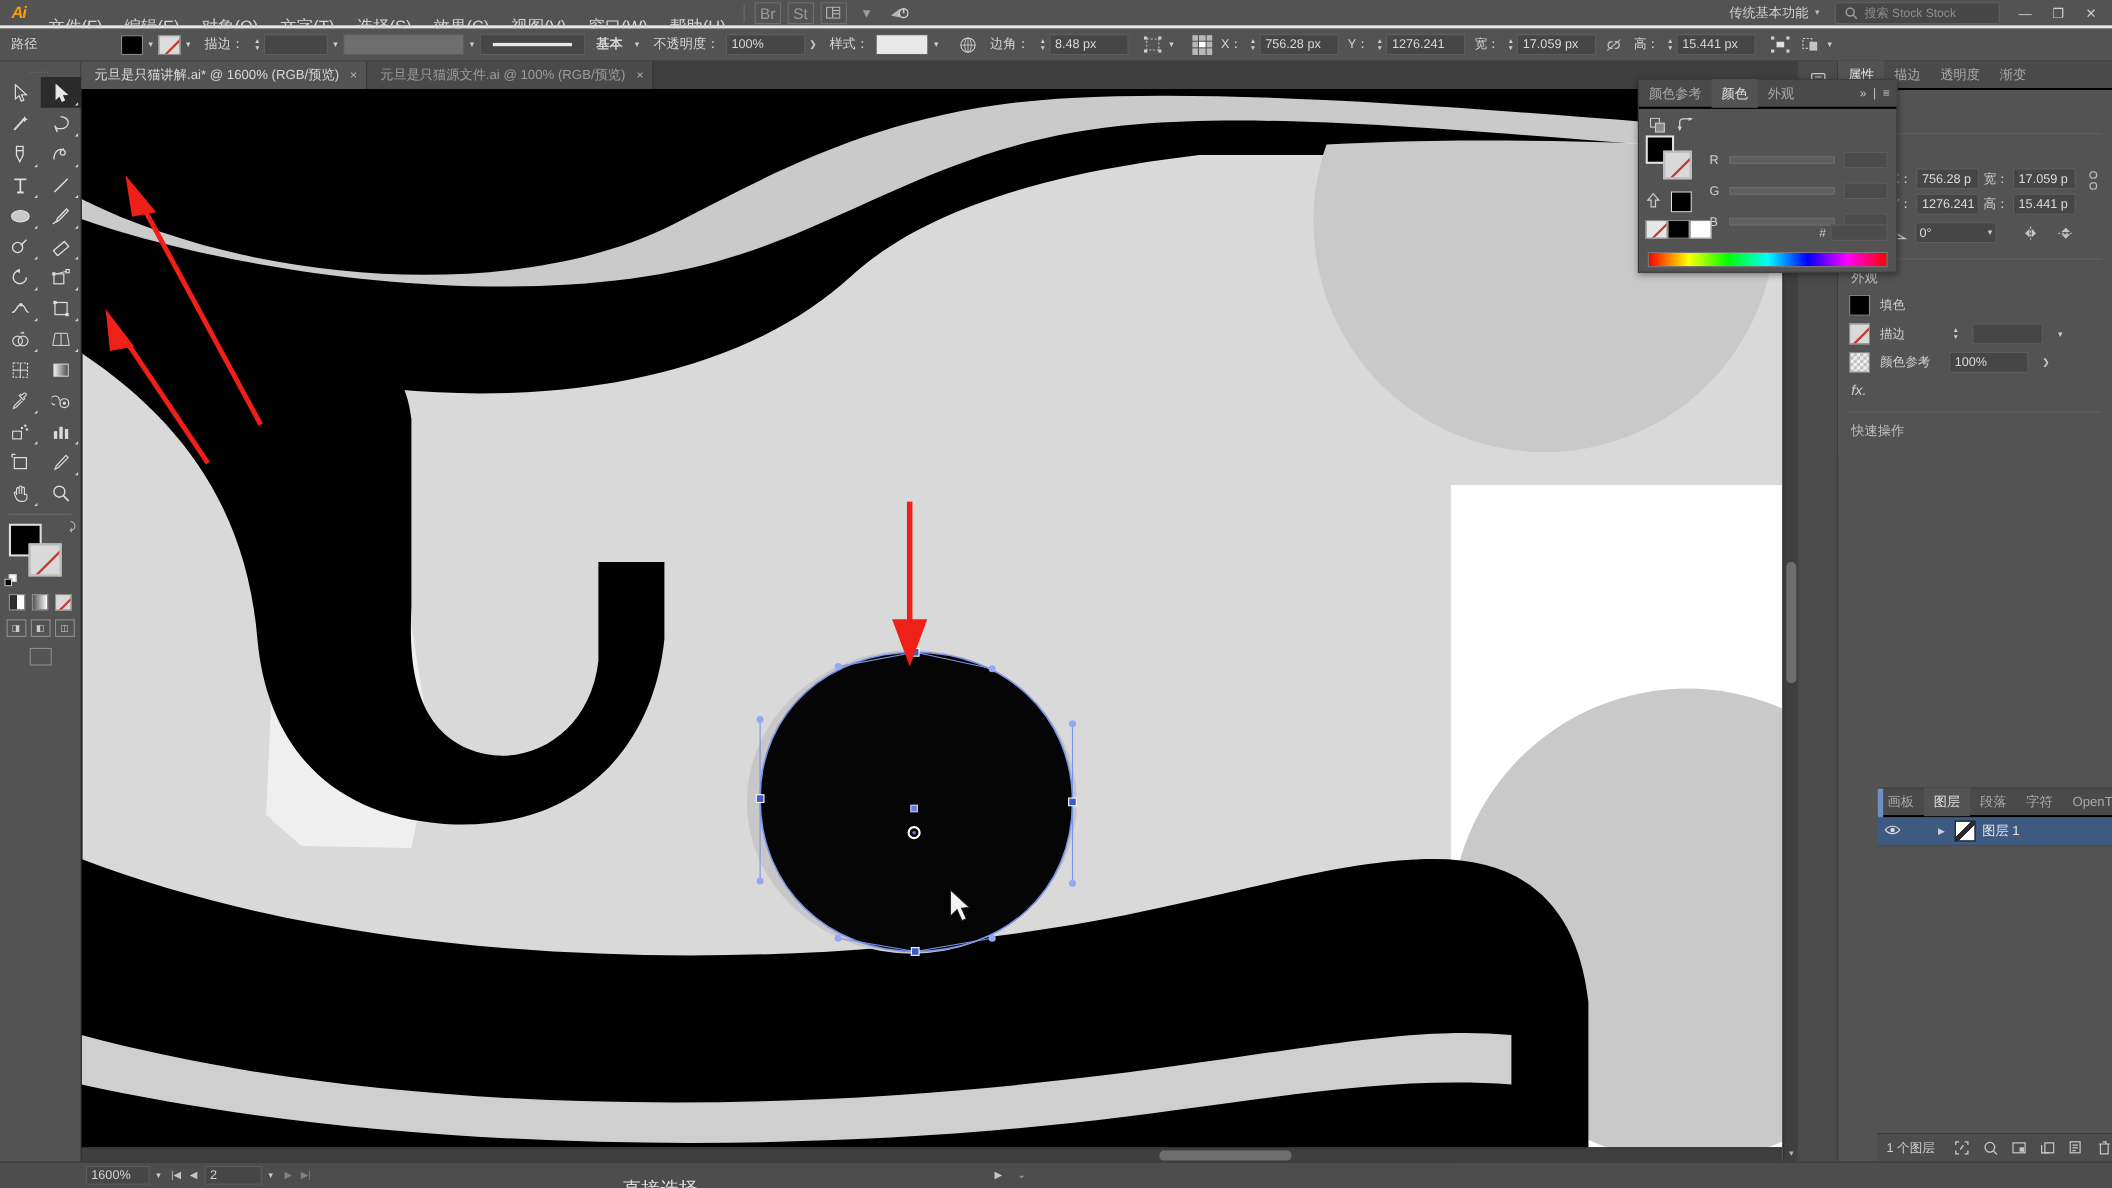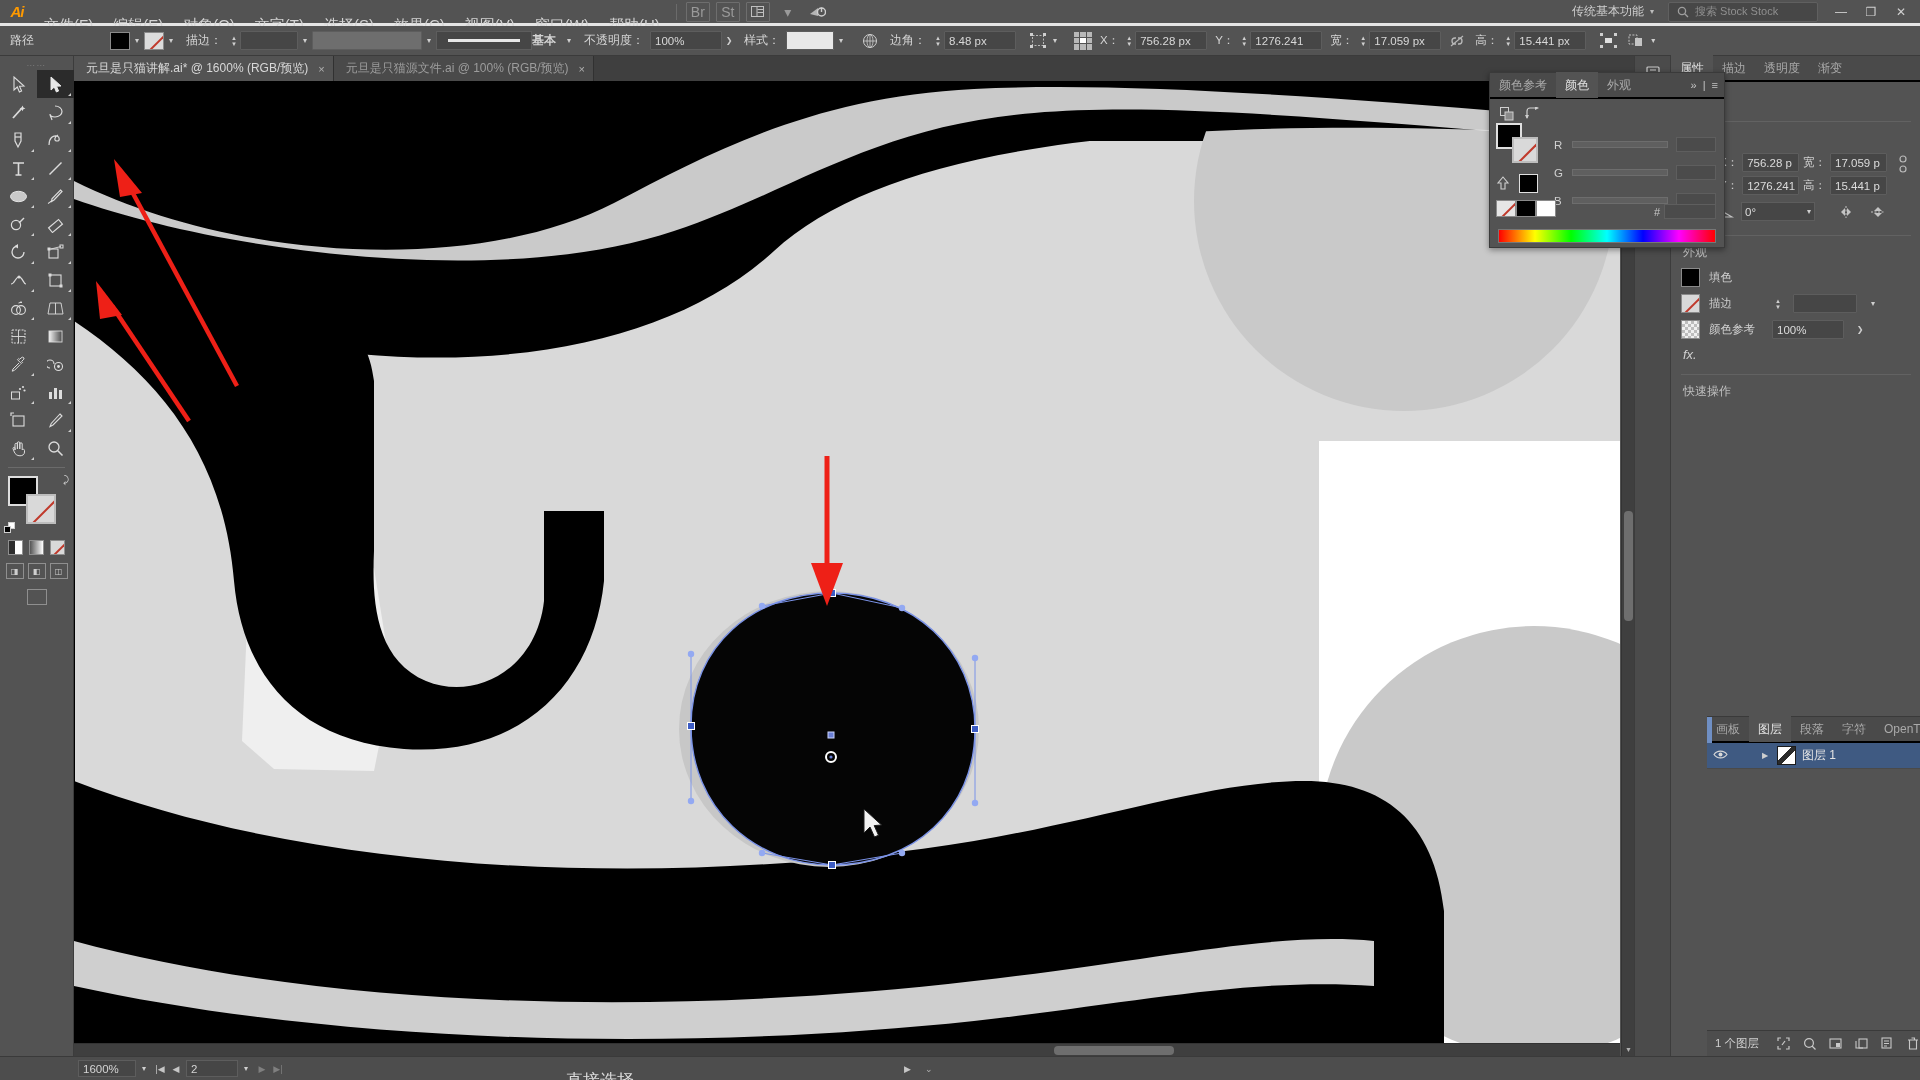--- a/index.html
+++ b/index.html
@@ -290,21 +290,21 @@
         <span>▲</span>
         <span>▼</span>
       </div>
     <div class="field w58"></div>
     <div class="mini-chev">▾</div>
     <div class="field w110 flat"></div>
     <div class="mini-chev">▾</div>
     <div class="strokeline">
         <i></i>
       </div>
-    <div class="cb-label" style="margin-left:0;font-weight:bold">基本</div>
+    <div class="cb-label" style="margin-left:10px;font-weight:bold">基本</div>
     <div class="mini-chev">▾</div>
     <div class="cb-label" style="margin-left:8px">不透明度：</div>
     <div class="field w70">100%</div>
     <div class="mini-chev">❯</div>
     <div class="cb-label" style="margin-left:8px">样式：</div>
     <div class="field w48" style="background:#e8e8e8"></div>
     <div class="mini-chev">▾</div>
     <div class="cb-icon" style="margin-left:12px">
       <svg width="16" height="16" viewBox="0 0 16 16">
           <circle cx="8" cy="8" r="6.5" fill="none" stroke="#cfcfcf"></circle>

